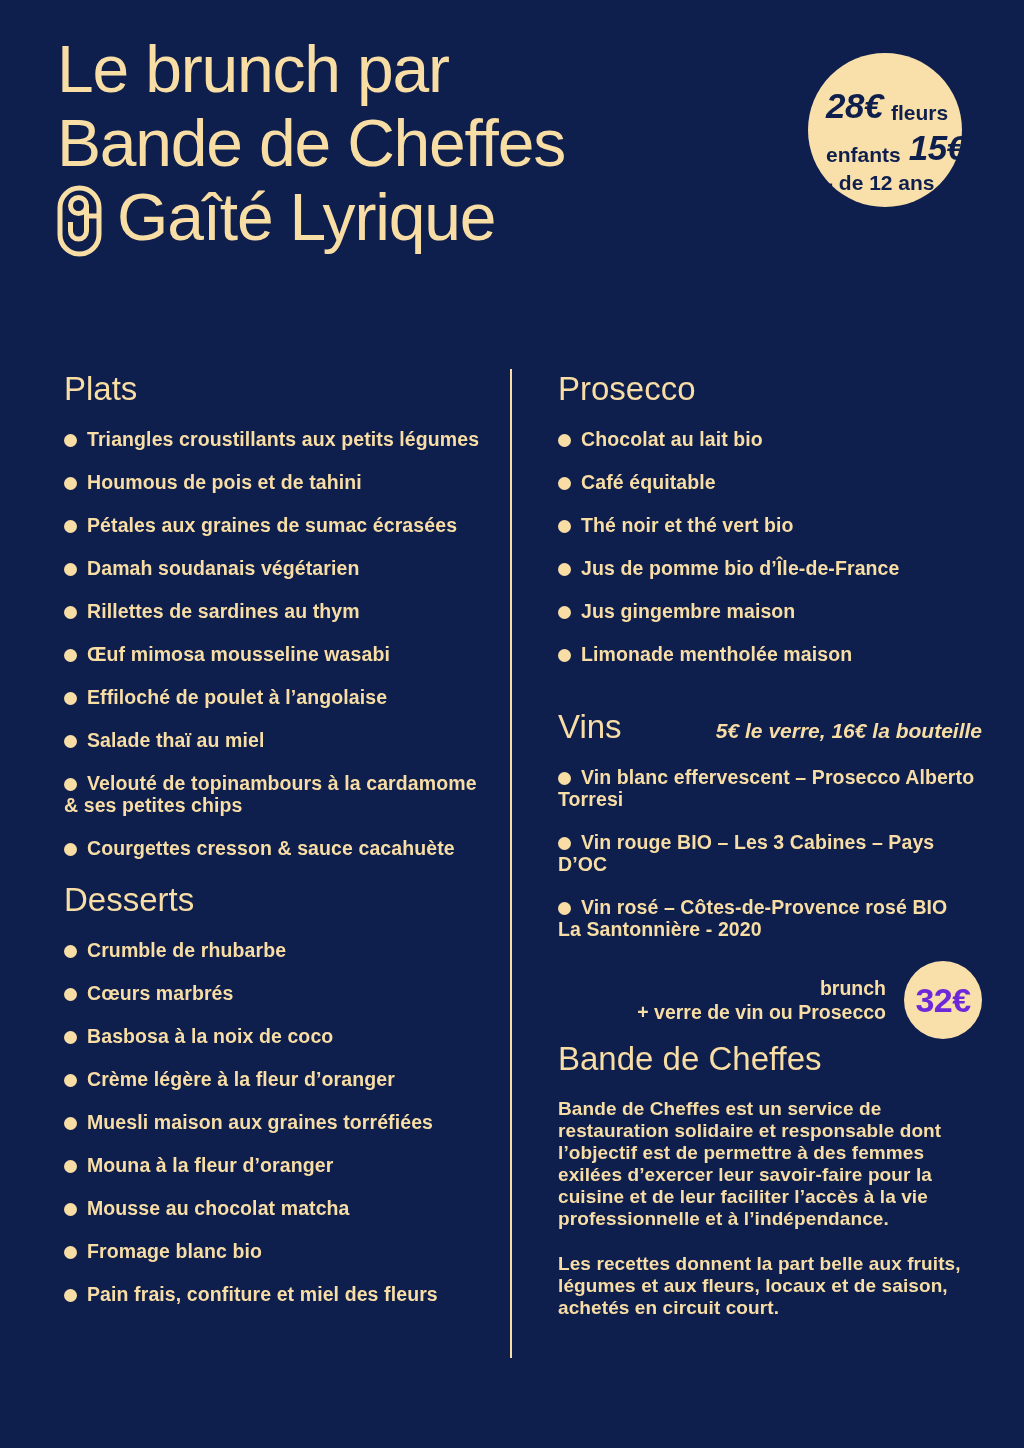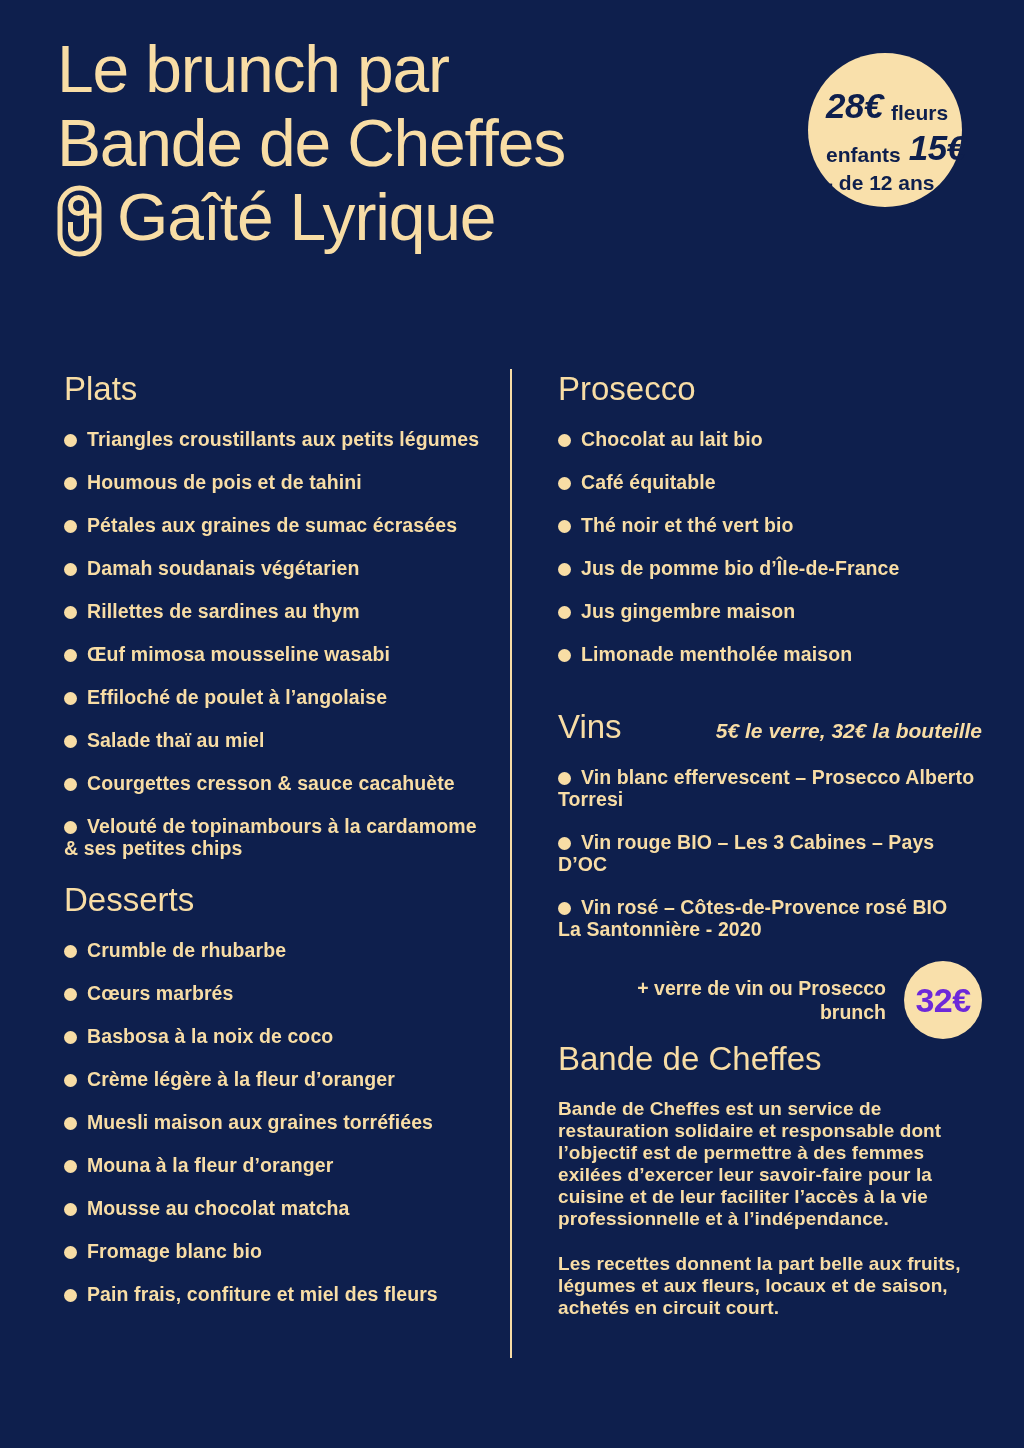--- a/index.html
+++ b/index.html
@@ -105,23 +105,23 @@
     <h2 class="sec">Plats</h2>
     <ul class="menu">
       <li class="menu-item"><span class="bullet"></span><span class="txt">Triangles croustillants aux petits légumes</span></li>
       <li class="menu-item"><span class="bullet"></span><span class="txt">Houmous de pois et de tahini</span></li>
       <li class="menu-item"><span class="bullet"></span><span class="txt">Pétales aux graines de sumac écrasées</span></li>
       <li class="menu-item"><span class="bullet"></span><span class="txt">Damah soudanais végétarien</span></li>
       <li class="menu-item"><span class="bullet"></span><span class="txt">Rillettes de sardines au thym</span></li>
       <li class="menu-item"><span class="bullet"></span><span class="txt">Œuf mimosa mousseline wasabi</span></li>
       <li class="menu-item"><span class="bullet"></span><span class="txt">Effiloché de poulet à l’angolaise</span></li>
       <li class="menu-item"><span class="bullet"></span><span class="txt">Salade thaï au miel</span></li>
-      <li class="menu-item"><span class="bullet"></span><span class="txt">Courgettes cresson &amp; sauce cacahuète</span></li>
       <li class="menu-item"><span class="bullet"></span><span class="txt">Velouté de topinambours à la cardamome
 &amp; ses petites chips</span></li>
+      <li class="menu-item"><span class="bullet"></span><span class="txt">Courgettes cresson &amp; sauce cacahuète</span></li>
     </ul>
 
     <h2 class="sec sec-gap">Desserts</h2>
     <ul class="menu">
       <li class="menu-item"><span class="bullet"></span><span class="txt">Crumble de rhubarbe</span></li>
       <li class="menu-item"><span class="bullet"></span><span class="txt">Cœurs marbrés</span></li>
       <li class="menu-item"><span class="bullet"></span><span class="txt">Basbosa à la noix de coco</span></li>
       <li class="menu-item"><span class="bullet"></span><span class="txt">Crème légère à la fleur d’oranger</span></li>
       <li class="menu-item"><span class="bullet"></span><span class="txt">Muesli maison aux graines torréfiées</span></li>
       <li class="menu-item"><span class="bullet"></span><span class="txt">Mouna à la fleur d’oranger</span></li>
@@ -138,34 +138,34 @@
       <li class="menu-item"><span class="bullet"></span><span class="txt">Chocolat au lait bio</span></li>
       <li class="menu-item"><span class="bullet"></span><span class="txt">Café équitable</span></li>
       <li class="menu-item"><span class="bullet"></span><span class="txt">Thé noir et thé vert bio</span></li>
       <li class="menu-item"><span class="bullet"></span><span class="txt">Jus de pomme bio d’Île-de-France</span></li>
       <li class="menu-item"><span class="bullet"></span><span class="txt">Jus gingembre maison</span></li>
       <li class="menu-item"><span class="bullet"></span><span class="txt">Limonade mentholée maison</span></li>
     </ul>
 
     <div class="vins-head">
       <h2 class="sec">Vins</h2>
-      <span class="wine-note">5€ le verre, 32€ la bouteille</span>
+      <span class="wine-note">5€ le verre, 16€ la bouteille</span>
     </div>
     <ul class="menu">
       <li class="menu-item"><span class="bullet"></span><span class="txt">Vin blanc effervescent – Prosecco Alberto
 Torresi</span></li>
       <li class="menu-item"><span class="bullet"></span><span class="txt">Vin rouge BIO – Les 3 Cabines – Pays D’OC</span></li>
       <li class="menu-item"><span class="bullet"></span><span class="txt">Vin rosé – Côtes-de-Provence rosé BIO
 La Santonnière - 2020</span></li>
     </ul>
 
     <div class="offer">
       <div class="offer-text">
+        <div>brunch</div>
         <div>+ verre de vin ou Prosecco</div>
-        <div>brunch</div>
       </div>
       <div class="offer-circle">
         <span>32€</span>
       </div>
     </div>
 
     <h2 class="sec about-head">Bande de Cheffes</h2>
     <p class="para">Bande de Cheffes est un service de restauration solidaire et responsable dont l’objectif est de permettre à des femmes exilées d’exercer leur savoir-faire pour la cuisine et de leur faciliter l’accès à la vie professionnelle et à l’indépendance.</p>
     <p class="para">Les recettes donnent la part belle aux fruits, légumes et aux fleurs, locaux et de saison, achetés en circuit court.</p>
   </div>

